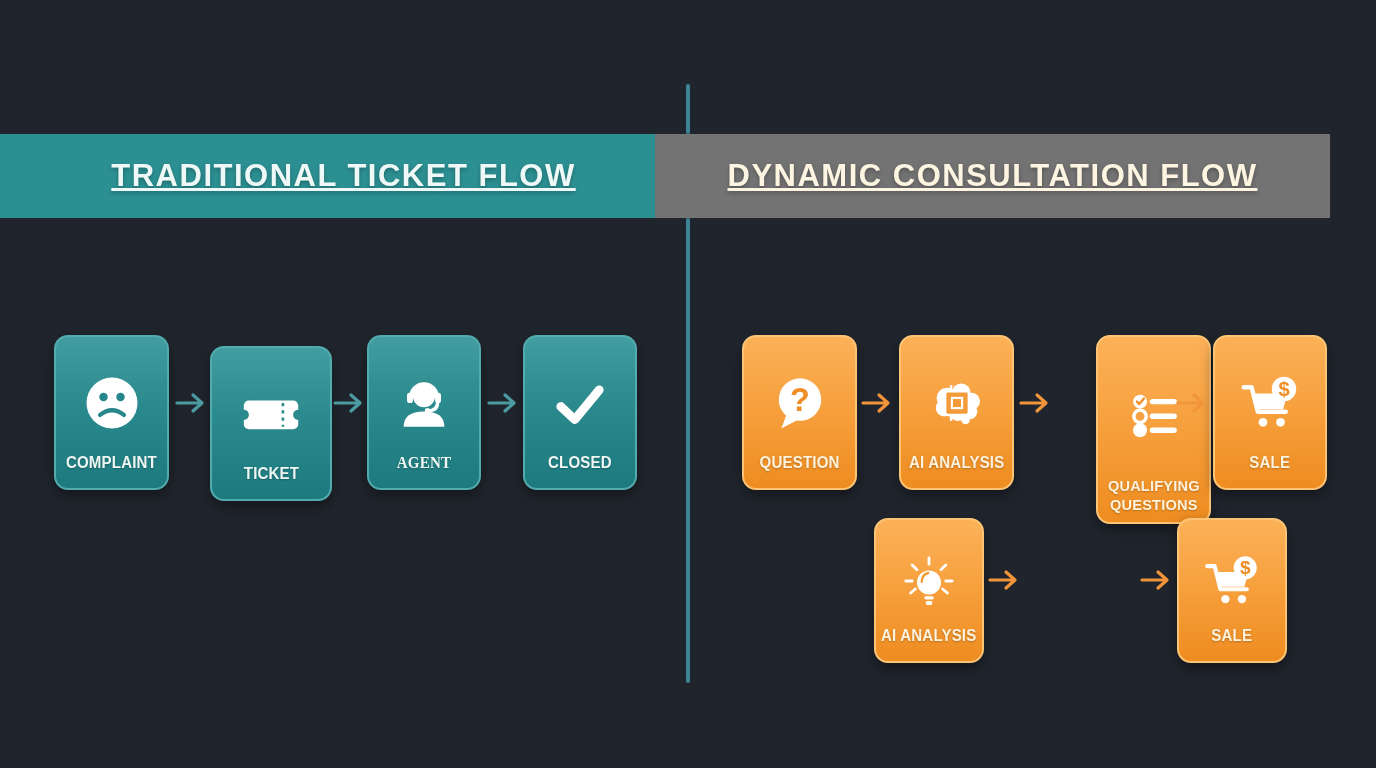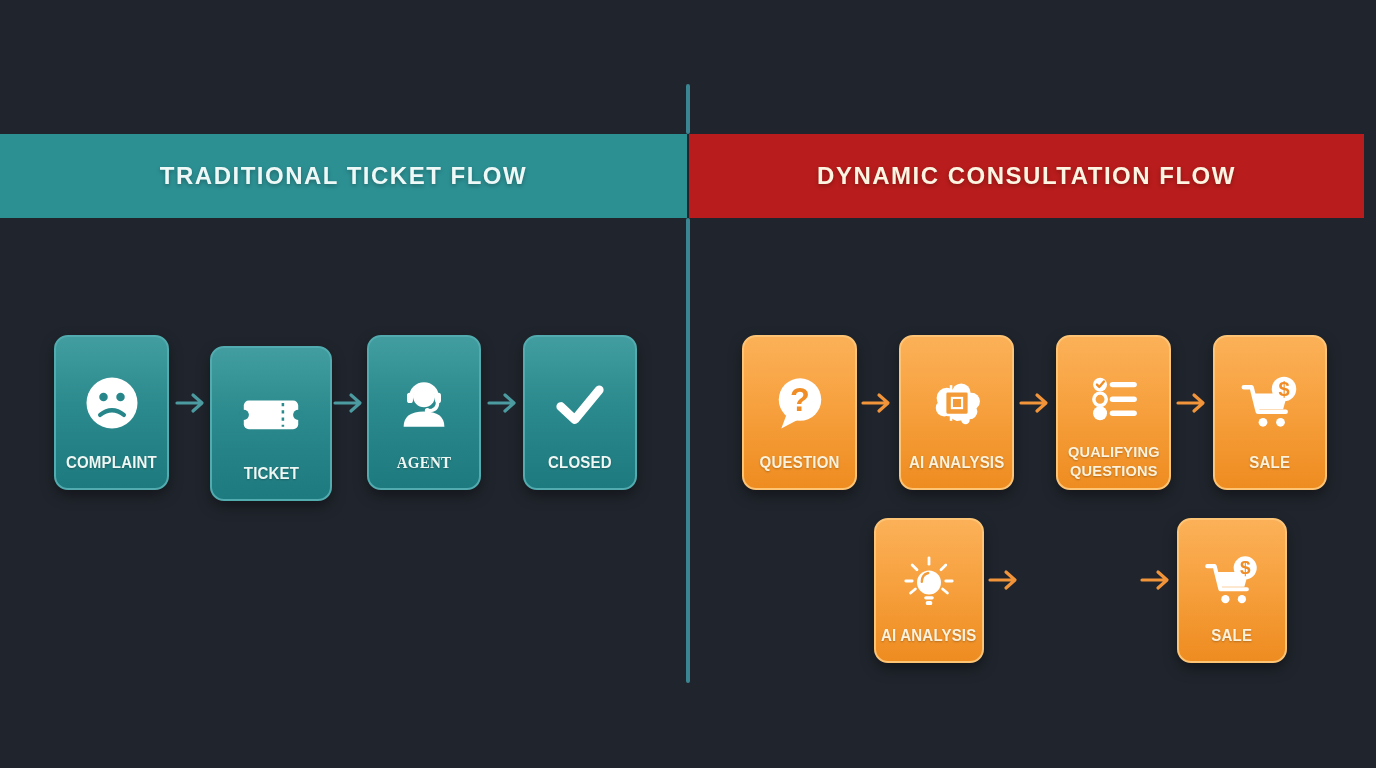--- a/index.html
+++ b/index.html
@@ -3,24 +3,24 @@
 <meta charset="utf-8">
 <style>
   html,body{margin:0;padding:0;background:#20252d;}
   #canvas{
     position:relative;width:1376px;height:768px;overflow:hidden;
     background:#20252d;font-family:"Liberation Sans",sans-serif;
   }
   
   .band{position:absolute;top:134px;height:84px;display:flex;align-items:center;justify-content:center;z-index:3;}
   .band-left{left:0;width:687px;background:#2c9093;}
-  .band-right{left:689px;width:675px;background:#b91c1c;}
+  .band-right{left:655px;width:675px;background:#737373;}
   .band-title{
-    font-size:24px;font-weight:600;letter-spacing:1.5px;
-    text-shadow:0 2px 4px rgba(0,0,0,0.28);white-space:nowrap;
+    font-size:31px;font-weight:600;letter-spacing:1.5px;
+    text-shadow:0 2px 4px rgba(0,0,0,0.28);white-space:nowrap;text-decoration:underline;
   }
   .band-left .band-title{color:#eef8f6;}
   .band-right .band-title{color:#fdf4e1;}
   
   .divider{position:absolute;left:686px;width:4px;background:#3a8591;z-index:1;border-radius:2px;}
   .divider.top{top:84px;height:50px;}
   .divider.bottom{top:218px;height:465px;}
   
   .card{
     position:absolute;border-radius:14px;z-index:2;
@@ -179,21 +179,21 @@
         </g>
         <rect x="26" y="26" width="28" height="28" rx="3" fill="#f29b38" stroke="#ffffff" stroke-width="3"></rect>
         <rect x="34" y="34" width="12" height="12" fill="none" stroke="#ffffff" stroke-width="2.5"></rect>
       </svg>
     </div>
     <div class="lbl">
         <span>AI ANALYSIS</span>
       </div>
   </div>
 
-  <div class="card orange two-line" style="left:1056px;top:335px;width:115px;height:155px;">
+  <div class="card orange two-line" style="left:1096px;top:335px;width:115px;height:189px;">
     <div class="icon-box">
       <svg width="62" height="62" viewBox="0 0 80 80">
         <circle cx="22" cy="24" r="9" fill="#ffffff"></circle>
         <path d="M18 24 L21 27 L27 20" stroke="#f08d26" stroke-width="3" fill="none" stroke-linecap="round" stroke-linejoin="round"></path>
         <line x1="38" y1="24" x2="66" y2="24" stroke="#ffffff" stroke-width="7" stroke-linecap="round"></line>
         <circle cx="22" cy="43" r="8" fill="none" stroke="#ffffff" stroke-width="4.5"></circle>
         <line x1="38" y1="43" x2="66" y2="43" stroke="#ffffff" stroke-width="7" stroke-linecap="round"></line>
         <circle cx="22" cy="61" r="9" fill="#ffffff"></circle>
         <line x1="38" y1="61" x2="66" y2="61" stroke="#ffffff" stroke-width="7" stroke-linecap="round"></line>
       </svg>

